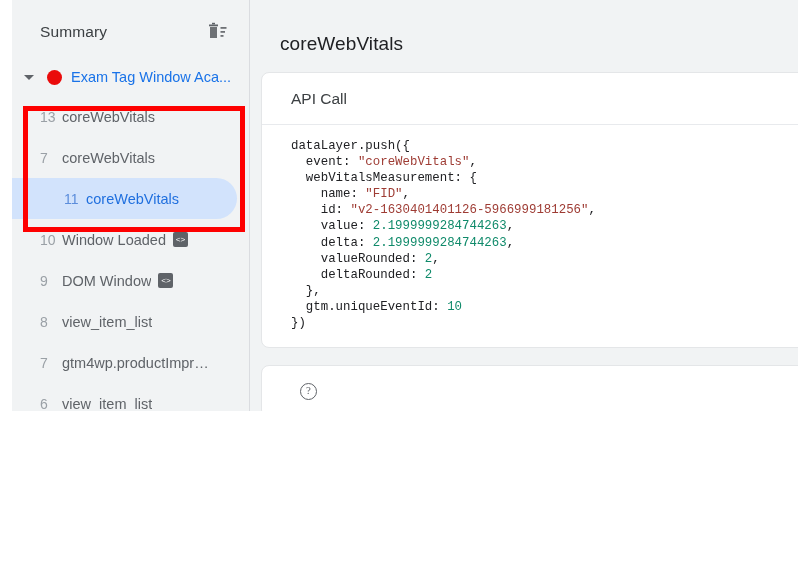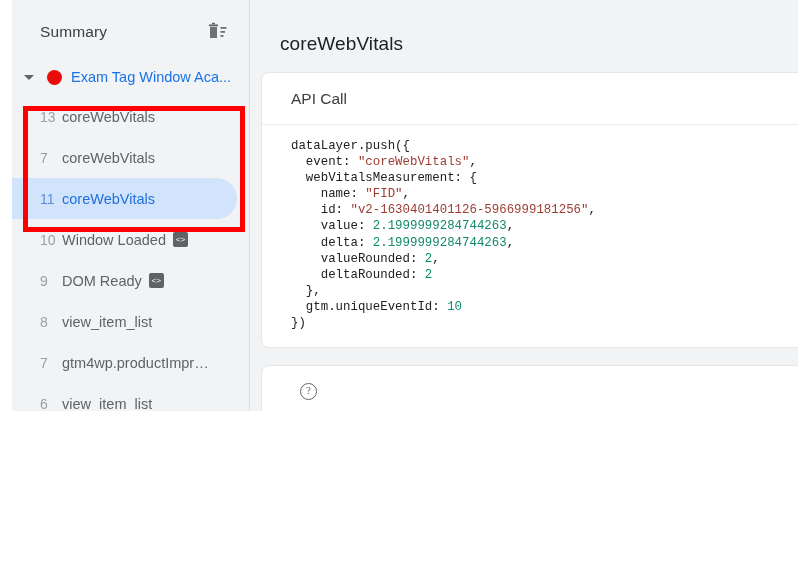--- a/index.html
+++ b/index.html
@@ -115,21 +115,21 @@
   }
   .event-row.selected .event-pill {
     background: #d2e3fc;
   }
   .event-num {
     font-size: 14px;
     color: #9aa0a6;
     width: 22px;
     flex: none;
   }
-  .event-row.selected .event-num { color: #5b8ddb; }
+  .event-row.selected .event-num { color: #5b8ddb; margin-left: 24px; }
   .event-name {
     font-size: 14.5px;
     color: #5f6368;
     white-space: nowrap;
     overflow: hidden;
     text-overflow: ellipsis;
     max-width: 152px;
   }
   .event-row.selected .event-name { color: #1f6fde; }
   .code-badge {
@@ -271,21 +271,21 @@
         <div class="event-row">
           <div class="event-pill">
             <span class="event-num">10</span>
             <span class="event-name">Window Loaded</span>
             <span class="code-badge">&lt;&gt;</span>
           </div>
         </div>
         <div class="event-row">
           <div class="event-pill">
             <span class="event-num">9</span>
-            <span class="event-name">DOM Ready</span>
+            <span class="event-name">DOM Window</span>
             <span class="code-badge">&lt;&gt;</span>
           </div>
         </div>
         <div class="event-row">
           <div class="event-pill">
             <span class="event-num">8</span>
             <span class="event-name">view_item_list</span>
           </div>
         </div>
         <div class="event-row">

